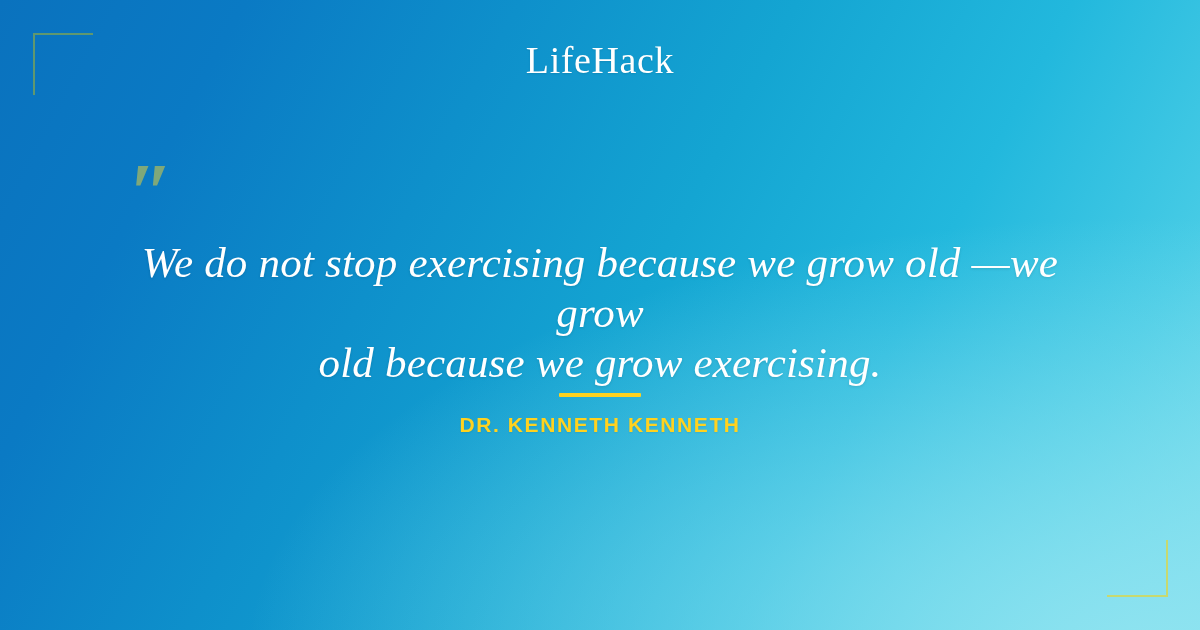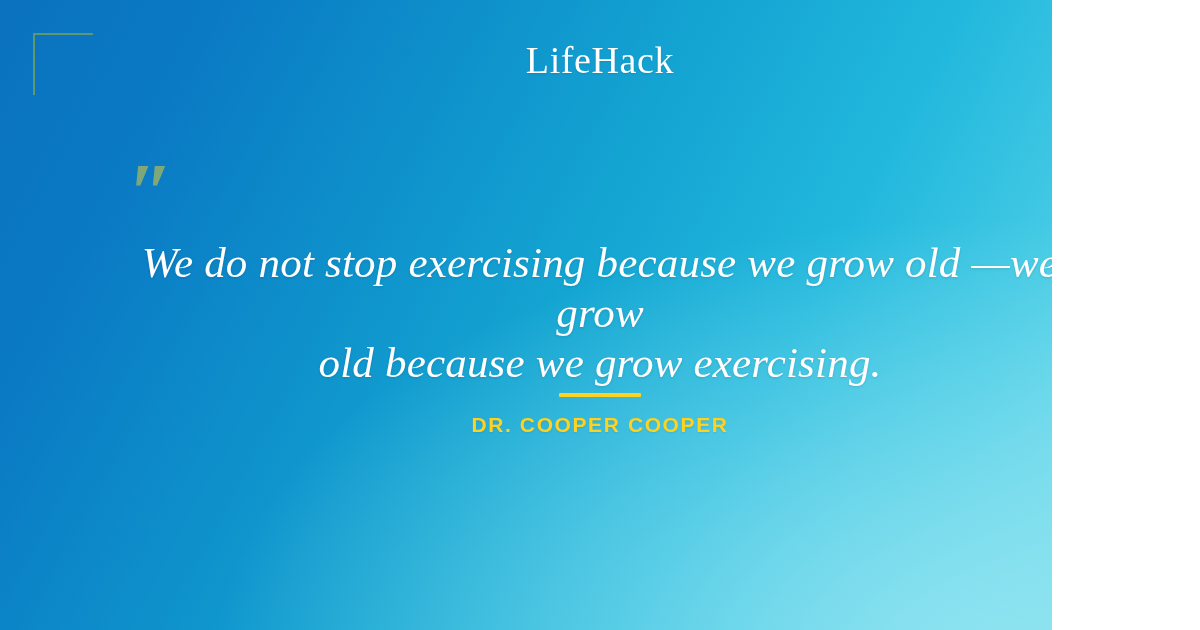--- a/index.html
+++ b/index.html
@@ -4,21 +4,21 @@
 <title>LifeHack Quote Card</title>
 <style>
   html, body {
     margin: 0;
     padding: 0;
     background: #ffffff;
   }
 
   .card {
     position: relative;
-    width: 1052px;
+    width: 1200px;
     height: 630px;
     overflow: hidden;
     background: #0b7cc2;
     background-image:
       radial-gradient(130% 120% at 96% 104%, #8fe3f0 0%, rgba(143,227,240,0) 58%),
       linear-gradient(118deg,
         #0a72be 0%,
         #0a7ac4 16%,
         #0e90cb 34%,
         #14a5d2 52%,
@@ -149,15 +149,15 @@
 
   <div class="quote-block">
     <p class="quote-text">We do not stop exercising because we grow old —we grow</p>
     <p class="quote-text">old because we grow exercising.</p>
   </div>
 
   <div class="divider-wrap">
     <span class="divider"></span>
   </div>
 
-  <div class="attribution">DR. COOPER COOPER</div>
+  <div class="attribution">DR. KENNETH KENNETH</div>
 
 </div>
 
 </body></html>

